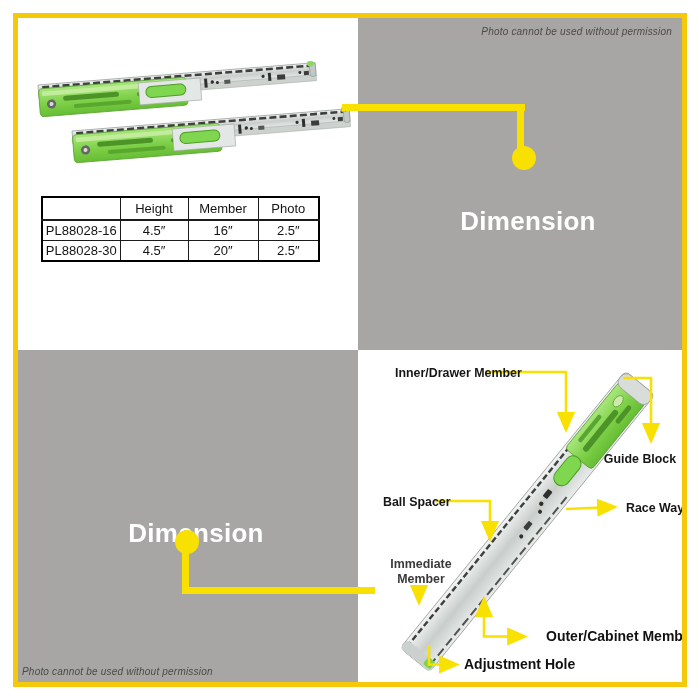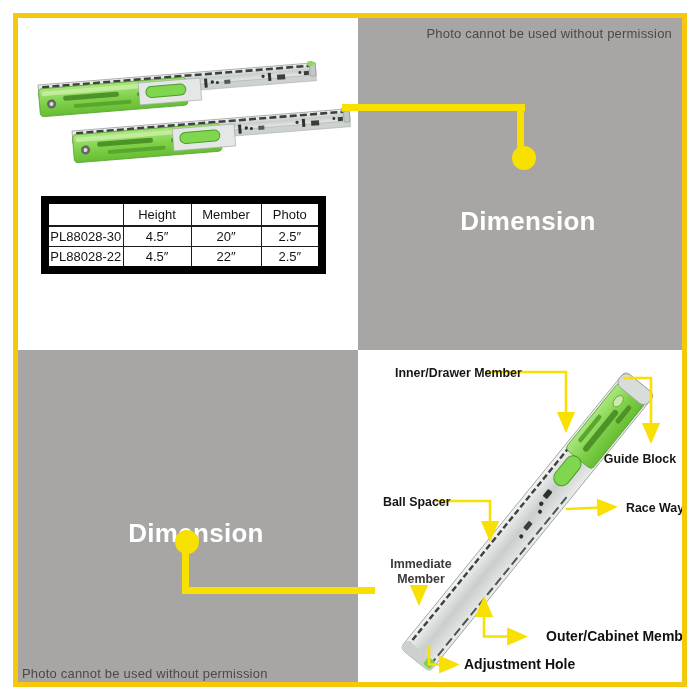--- a/index.html
+++ b/index.html
@@ -5,34 +5,34 @@
   html,body{margin:0;padding:0;background:#ffffff;font-family:"Liberation Sans",sans-serif;}
   .canvas{position:relative;width:700px;height:700px;background:#ffffff;overflow:hidden;}
 
   .frame{position:absolute;left:13px;top:13px;width:674px;height:674px;
          box-sizing:border-box;border:5px solid #F4C90C;z-index:6;pointer-events:none;}
 
   .gray-panel{position:absolute;background:#A7A6A4;z-index:1;}
   .gp-tr{left:358px;top:18px;width:324px;height:332px;}
   .gp-bl{left:18px;top:350px;width:340px;height:332px;}
 
-  .watermark{position:absolute;z-index:3;font-size:13px;
+  .watermark{position:absolute;z-index:3;font-size:10px;font-style:italic;
              color:#4C4A47;letter-spacing:.2px;white-space:nowrap;}
   .wm-tr{top:26px;right:28px;}
   .wm-bl{top:666px;left:22px;}
 
   .slides-photo{position:absolute;left:30px;top:55px;z-index:2;}
   .diagram{position:absolute;left:360px;top:350px;z-index:2;}
 
   .spec-table{position:absolute;left:41px;top:196px;width:277px;z-index:2;
               border-collapse:collapse;table-layout:fixed;font-size:13px;color:#141414;}
   .spec-table th,.spec-table td{border:1px solid #1b1b1b;text-align:center;
               padding:0;height:19px;font-weight:400;line-height:1;}
   .spec-table thead th{height:21px;border-bottom:2px solid #1b1b1b;}
-  .spec-table{border:8px solid #000000;outline:none;}
+  .spec-table{border:2px solid #000000;outline:none;}
   .spec-table th{font-weight:400;}
 
   .yline{position:absolute;background:#F8E000;z-index:4;}
   .t-h{left:342px;top:104px;width:183px;height:7px;}
   .t-v{left:517px;top:107px;width:7px;height:44px;}
   .b-v{left:182px;top:551px;width:7px;height:43px;}
   .b-h{left:182px;top:587px;width:193px;height:7px;}
   .ydot{position:absolute;width:24px;height:24px;border-radius:50%;
         background:#F8E000;z-index:4;}
   .d-t{left:512px;top:146px;}
@@ -112,29 +112,29 @@
     <thead>
       <tr>
         <th></th>
         <th>Height</th>
         <th>Member</th>
         <th>Photo</th>
       </tr>
     </thead>
     <tbody>
       <tr>
+        <td>PL88028-16</td>
+        <td>4.5″</td>
+        <td>16″</td>
+        <td>2.5″</td>
+      </tr>
+      <tr>
         <td>PL88028-30</td>
         <td>4.5″</td>
         <td>20″</td>
-        <td>2.5″</td>
-      </tr>
-      <tr>
-        <td>PL88028-22</td>
-        <td>4.5″</td>
-        <td>22″</td>
         <td>2.5″</td>
       </tr>
     </tbody>
   </table>
 
   <div class="yline t-h"></div>
   <div class="yline t-v"></div>
   <div class="ydot d-t"></div>
   <div class="dim-label dim-t">Dimension</div>
 

